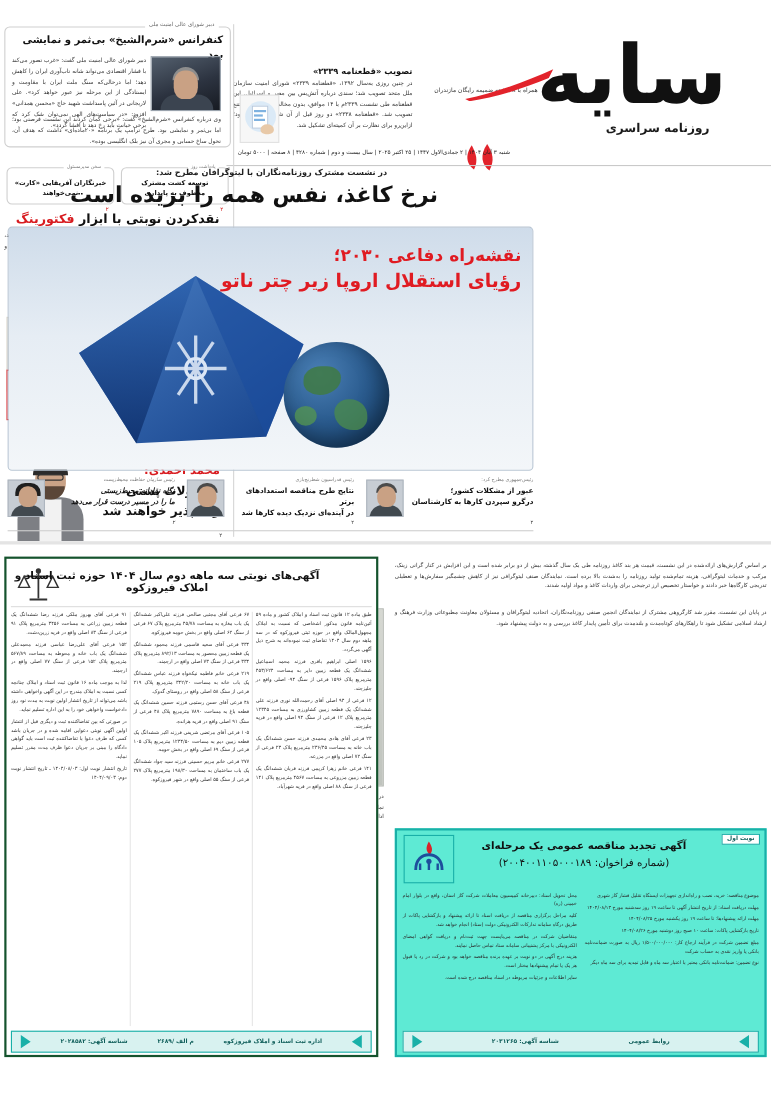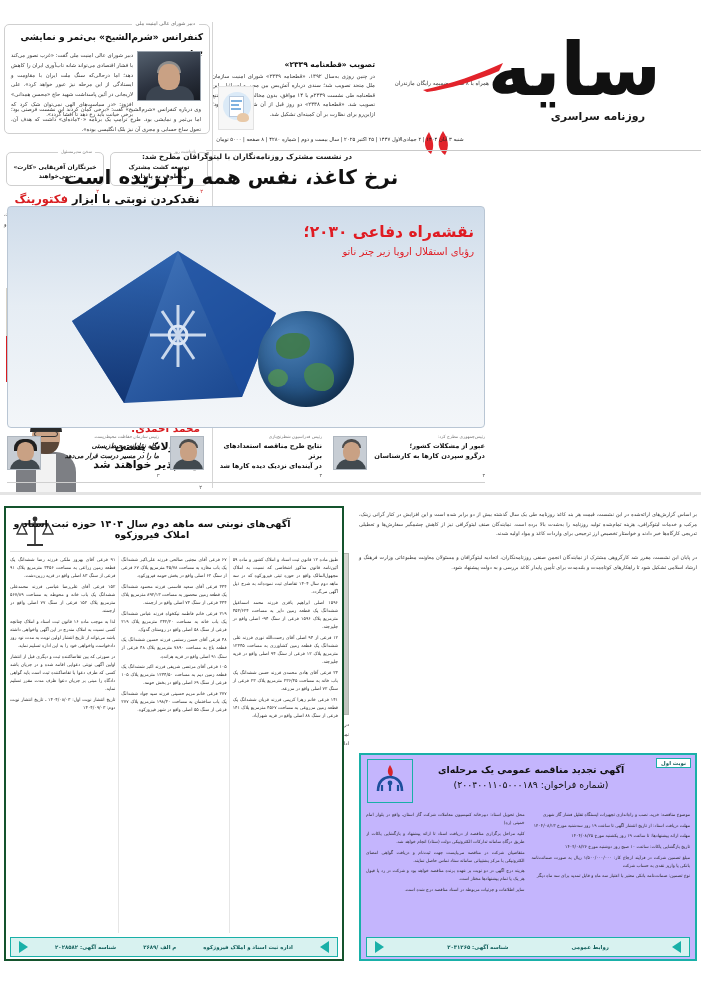--- a/index.html
+++ b/index.html
@@ -164,21 +164,21 @@
     position:absolute; right:230px; top:164px; width:480px;
     text-align:center; font-size:20px; font-weight:bold; color:#111; line-height:1.35;
   }
   .main-photo {
     position:absolute; right:216px; top:206px; width:478px; height:222px;
     background: linear-gradient(180deg,#cfdcea 0%,#e6edf4 45%,#f3f6f9 100%);
     border:1px solid #b9c6d4; border-radius:4px; overflow:hidden;
   }
   .mp-overlay { position:absolute; right:10px; top:14px; text-align:right; }
   .mp-overlay .o1 { font-size:15.5px; font-weight:bold; color:#e01b22; line-height:1.5; }
-  .mp-overlay .o2 { font-size:10px; font-weight:normal; color:#e01b22; line-height:1.5; }
+  .mp-overlay .o2 { font-size:17px; font-weight:bold; color:#e01b22; line-height:1.5; }
   .umbrella { position:absolute; left:58px; top:40px; width:230px; height:180px; }
   .globe {
     position:absolute; left:250px; top:104px; width:96px; height:96px; border-radius:50%;
     background: radial-gradient(circle at 34% 30%, #4a7fb5 0%, #2a5b8e 48%, #123a63 100%);
     box-shadow: inset -6px -8px 18px rgba(0,0,0,.35);
   }
   .globe .land1 { position:absolute; left:18px; top:22px; width:34px; height:26px; background:#3f7a43; border-radius:50% 40% 60% 45%; opacity:.85;}
   .globe .land2 { position:absolute; left:46px; top:52px; width:30px; height:28px; background:#4a8a4e; border-radius:45% 55% 40% 60%; opacity:.8;}
   .globe .land3 { position:absolute; left:10px; top:58px; width:20px; height:18px; background:#55974f; border-radius:50%; opacity:.75;}
 
@@ -276,21 +276,21 @@
   .legal-cols p { margin-bottom:2.5px; }
   .legal-foot {
     position:absolute; left:4px; right:4px; bottom:2px; height:20px;
     background:#d8f2f0; border:1px solid #19b0a8; display:flex; align-items:center;
     justify-content:space-between; padding:0 8px; font-size:5.4px; font-weight:bold; color:#0f5e5a;
   }
 
   
   .tender {
     position:absolute; right:4px; top:255px; width:338px; height:208px;
-    border:2px solid #19b0a8; background:#c4b5fd; padding:5px;
+    border:2px solid #19b0a8; background:#5eead4; padding:5px;
   }
   .tender .nobat {
     position:absolute; right:4px; top:3px; background:#fff; border:1px solid #19b0a8;
     font-size:5.4px; font-weight:bold; color:#0f5e5a; padding:1px 4px;
   }
   .tender .gas {
     position:absolute; left:6px; top:4px; width:46px; height:44px; border:1px solid #19b0a8;
     text-align:center; padding-top:3px;
   }
   .tender .tt1 {

